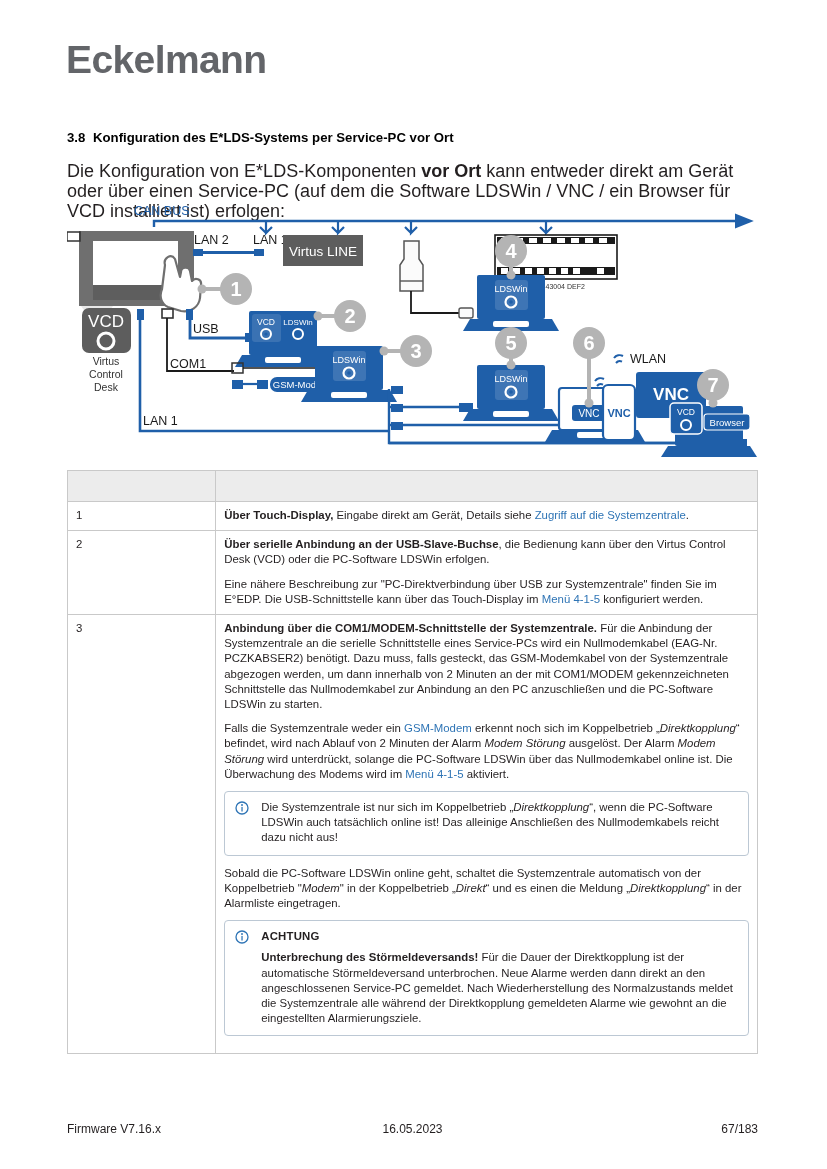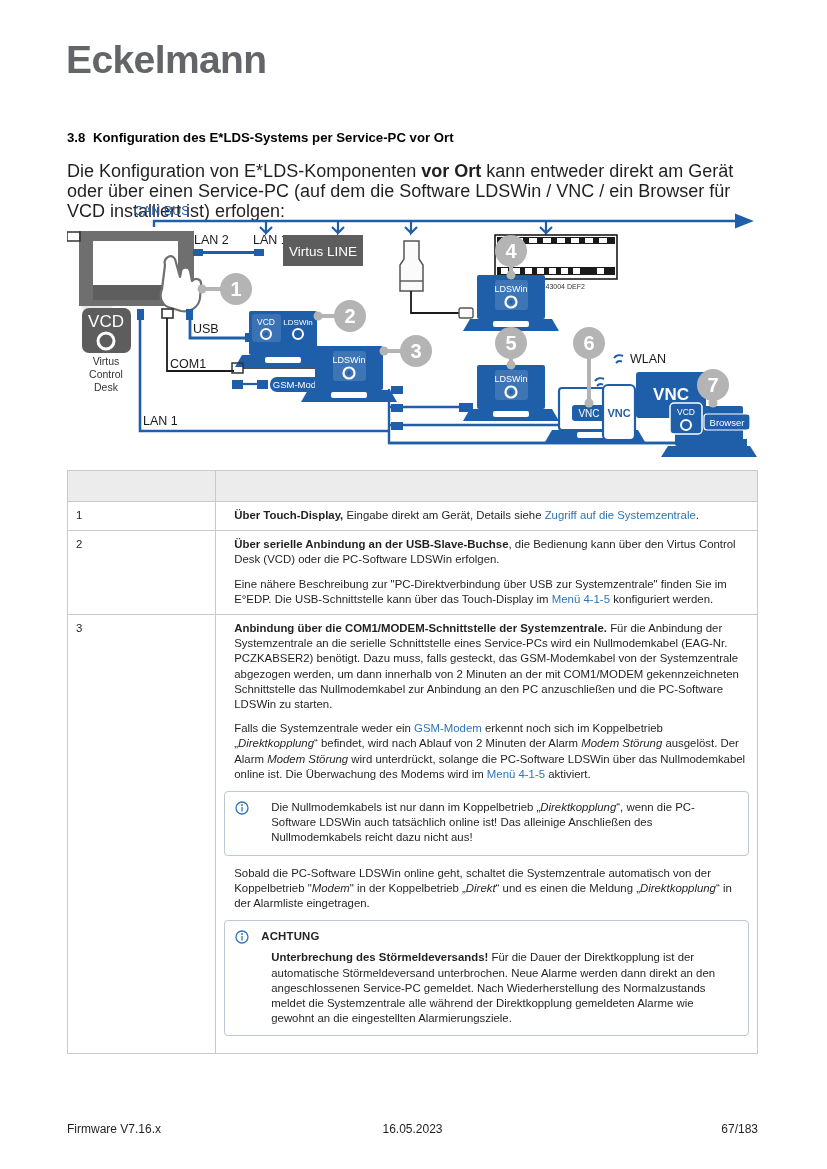--- a/index.html
+++ b/index.html
@@ -43,21 +43,21 @@
   
   .tbl {
     position:absolute; left:67px; top:470px; width:691px;
     border-collapse:collapse;
     font-size:11.4px; line-height:15.2px; color:#231f20;
   }
   .tbl td { border:1px solid #c9c9c9; vertical-align:top; padding:6px 8px 7px 8px; }
   .tbl tr.hdr td { background:#ececec; height:18px; padding:6px 8px; }
   .tbl td.col-num { width:132px; }
   .tbl td.col-txt { width:527px; }
-  .tbl p { margin:0 0 9px 10px; }
+  .tbl p { margin:0 0 9px 0; }
   .tbl p:last-child { margin-bottom:0; }
   b { font-weight:bold; }
   i { font-style:italic; }
   a.lnk { color:#2e74b5; text-decoration:none; }
 
   
   .note {
     border:1px solid #bcc8d4;
     border-radius:4px;
     padding:8px 10px 9px 10px;
@@ -376,21 +376,21 @@
           <td class="col-num">3</td>
           <td class="col-txt">
             <p><b>Anbindung über die COM1/MODEM-Schnittstelle der Systemzentrale.</b><span> Für die Anbindung der Systemzentrale an die serielle Schnittstelle eines Service-PCs wird ein Nullmodemkabel (EAG-Nr. PCZKABSER2) benötigt. Dazu muss, falls gesteckt, das GSM-Modemkabel von der Systemzentrale abgezogen werden, um dann innerhalb von 2 Minuten an der mit COM1/MODEM gekennzeichneten Schnittstelle das Nullmodemkabel zur Anbindung an den PC anzuschließen und die PC-Software LDSWin zu starten.</span></p>
             <p><span>Falls die Systemzentrale weder ein </span><a class="lnk" href="#">GSM-Modem</a><span> erkennt noch sich im Koppelbetrieb „</span><i>Direktkopplung</i><span>“ befindet, wird nach Ablauf von 2 Minuten der Alarm </span><i>Modem Störung</i><span> ausgelöst. Der Alarm </span><i>Modem Störung</i><span> wird unterdrückt, solange die PC-Software LDSWin über das Nullmodemkabel online ist. Die Überwachung des Modems wird im </span><a class="lnk" href="#">Menü 4-1-5</a><span> aktiviert.</span></p>
             <div class="note">
               <span class="info-ico"><svg width="14" height="14" viewBox="0 0 14 14">
                   <circle cx="7" cy="7" r="6" fill="none" stroke="#2e74b5" stroke-width="1.3"></circle>
                   <circle cx="7" cy="4" r="0.95" fill="#2e74b5"></circle>
                   <rect x="6.4" y="5.9" width="1.25" height="4.6" fill="#2e74b5"></rect>
                 </svg></span>
-              <p><span>Die Nullmodemkabels ist nur dann im Koppelbetrieb „</span><i>Direktkopplung</i><span>“, wenn die PC-Software LDSWin auch tatsächlich online ist! Das alleinige Anschließen des Nullmodemkabels reicht dazu nicht aus!</span></p>
+              <p><span>Die Systemzentrale ist nur sich im Koppelbetrieb „</span><i>Direktkopplung</i><span>“, wenn die PC-Software LDSWin auch tatsächlich online ist! Das alleinige Anschließen des Nullmodemkabels reicht dazu nicht aus!</span></p>
             </div>
             <p><span>Sobald die PC-Software LDSWin online geht, schaltet die Systemzentrale automatisch von der Koppelbetrieb "</span><i>Modem</i><span>" in der Koppelbetrieb „</span><i>Direkt</i><span>“ und es einen die Meldung „</span><i>Direktkopplung</i><span>“ in der Alarmliste eingetragen.</span></p>
             <div class="note">
               <span class="info-ico"><svg width="14" height="14" viewBox="0 0 14 14">
                   <circle cx="7" cy="7" r="6" fill="none" stroke="#2e74b5" stroke-width="1.3"></circle>
                   <circle cx="7" cy="4" r="0.95" fill="#2e74b5"></circle>
                   <rect x="6.4" y="5.9" width="1.25" height="4.6" fill="#2e74b5"></rect>
                 </svg></span>
               <div class="note-title">ACHTUNG</div>
               <p><b>Unterbrechung des Störmeldeversands!</b><span> Für die Dauer der Direktkopplung ist der automatische Störmeldeversand unterbrochen. Neue Alarme werden dann direkt an den angeschlossenen Service-PC gemeldet. Nach Wiederherstellung des Normalzustands meldet die Systemzentrale alle während der Direktkopplung gemeldeten Alarme wie gewohnt an die eingestellten Alarmierungsziele.</span></p>

